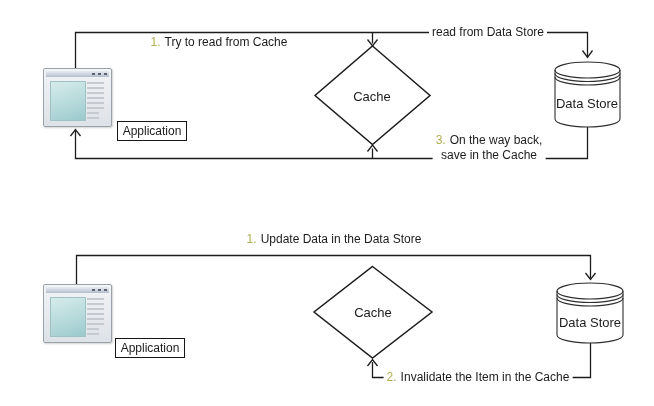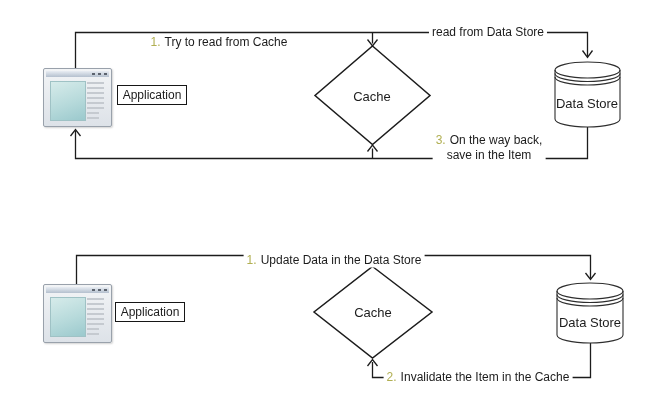--- a/index.html
+++ b/index.html
@@ -20,20 +20,21 @@
   
   .shape-label {
     position:absolute; transform:translate(-50%,-50%);
     font-size:13px; white-space:nowrap; background:transparent;
   }
   .app-box {
     position:absolute; width:68px; height:18px;
     border:1.5px solid #161616; background:#ffffff;
     display:flex; align-items:center; justify-content:center;
     font-size:12px;
+    margin-top:36px;
   }
 
   
   .app-icon {
     position:absolute; width:67px; height:57px;
     border:1px solid #99a1ab; border-radius:2px;
     background:linear-gradient(180deg,#f2f4f6,#dde2e8);
     box-shadow:1px 1px 2px rgba(0,0,0,0.18);
   }
   .app-titlebar {
@@ -144,29 +145,29 @@
   <div class="shape-label" style="left:587px;top:103px">Data Store</div>
 
   <div class="step-label" style="left:219px;top:42px">
     <div><span class="num">1.</span><span>Try to read from Cache</span></div>
   </div>
   <div class="step-label" style="left:488px;top:32px">
     <div>read from Data Store</div>
   </div>
   <div class="step-label" style="left:489px;top:148px">
     <div><span class="num">3.</span><span>On the way back,</span></div>
-    <div>save in the Item</div>
+    <div>save in the Cache</div>
   </div>
 
   <div class="app-box" style="left:115px;top:302px">
     <span>Application</span>
   </div>
   <div class="shape-label" style="left:373px;top:312px">Cache</div>
   <div class="shape-label" style="left:590px;top:322px">Data Store</div>
 
-  <div class="step-label" style="left:334px;top:260px">
+  <div class="step-label" style="left:334px;top:239px">
     <div><span class="num">1.</span><span>Update Data in the Data Store</span></div>
   </div>
   <div class="step-label" style="left:478px;top:377px">
     <div><span class="num">2.</span><span>Invalidate the Item in the Cache</span></div>
   </div>
 
 </div>
 
 </body></html>

